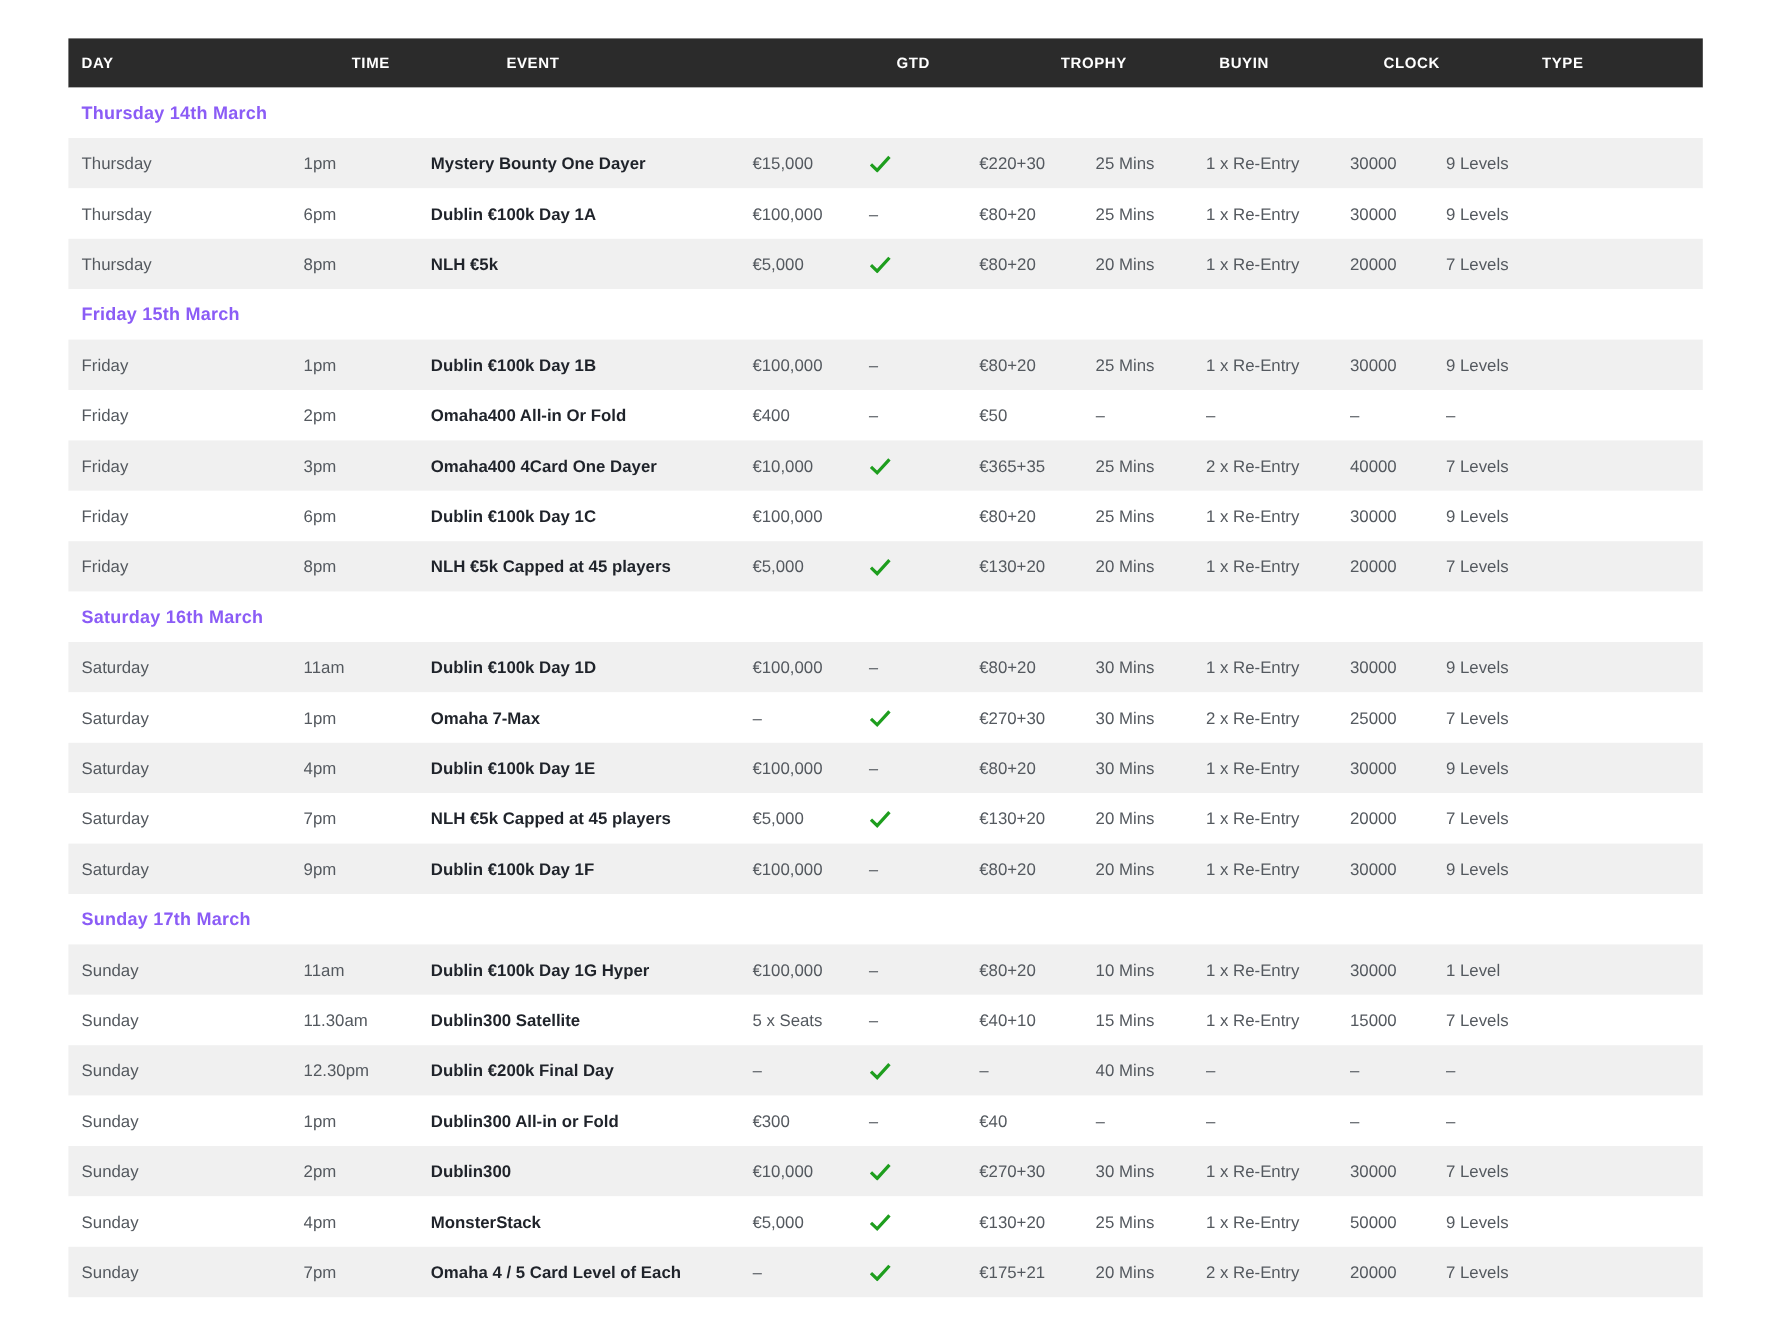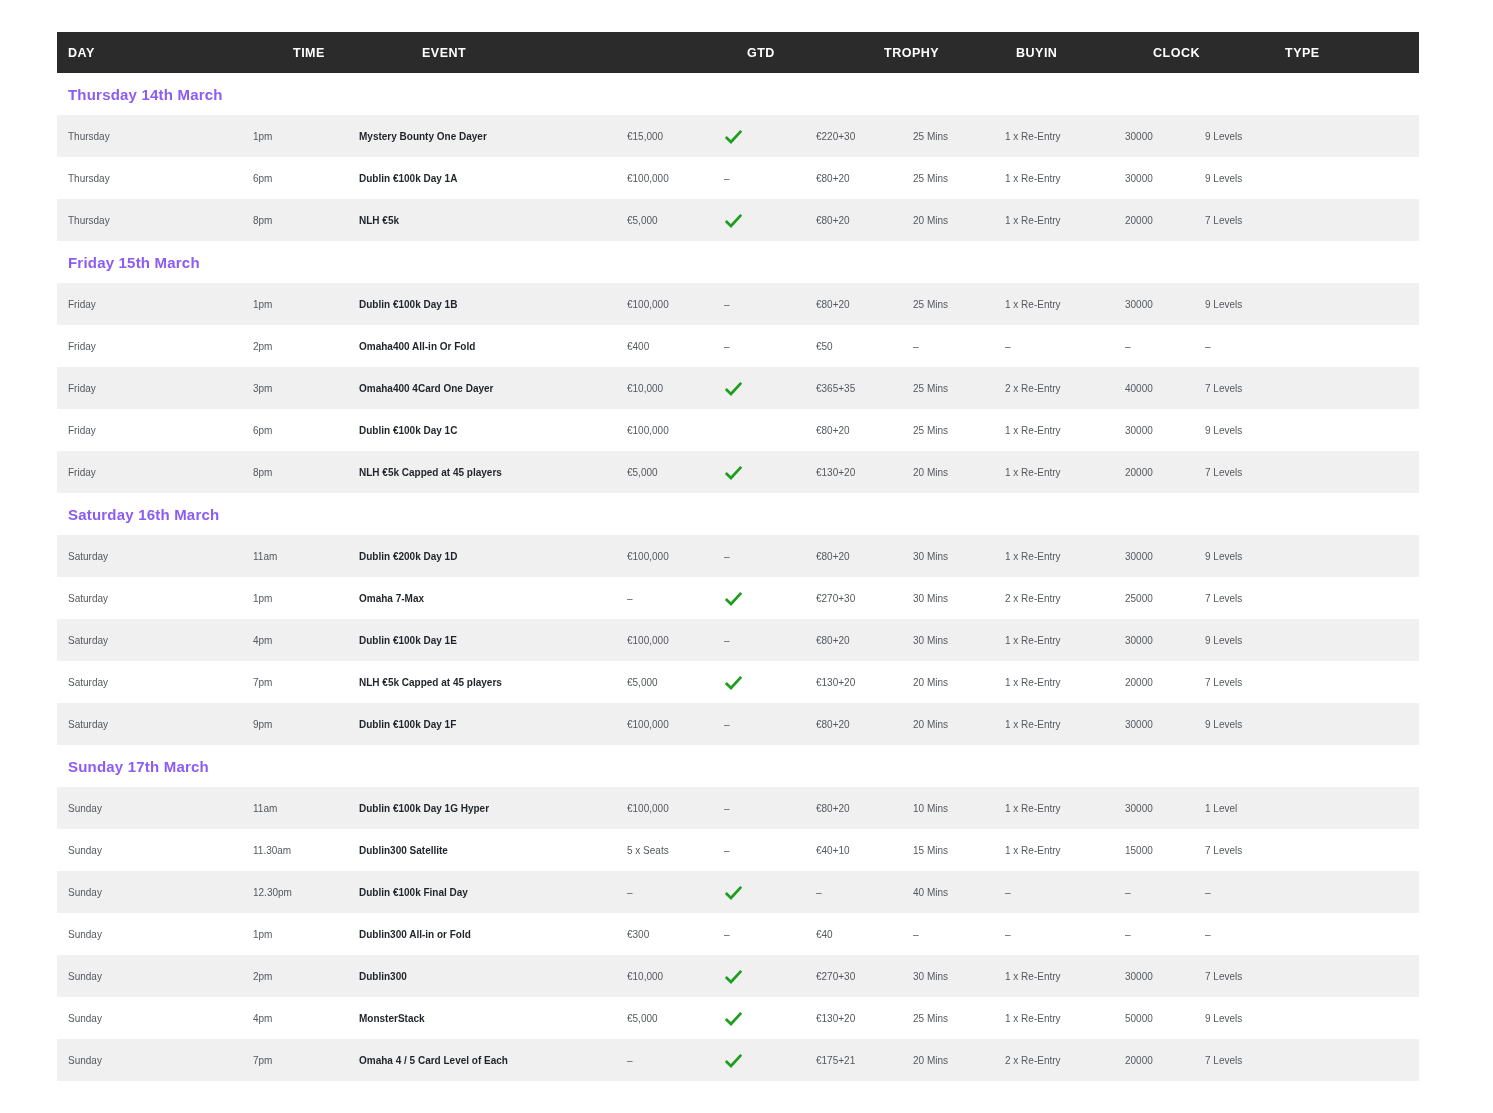--- a/index.html
+++ b/index.html
@@ -42,21 +42,21 @@
     background: #ffffff;
   }
   .section-title {
     font-size: 15px;
     font-weight: bold;
     color: #8b5cf6;
     letter-spacing: 0.2px;
   }
   .row {
     height: 42px;
-    font-size: 10px;
+    font-size: 14px;
     color: #54595f;
     background: #ffffff;
   }
   .row.alt { background: #f0f0f0; }
   .cell { white-space: nowrap; overflow: hidden; }
   .cell--event {
     font-weight: bold;
     color: #1f232a;
     margin-left: 17px;
   }
@@ -205,21 +205,21 @@
         <span class="cell cell--stack">20000</span>
         <span class="cell cell--reg_ends">7 Levels</span>
         <span class="cell cell--structure"></span>
       </div>
       <div class="section-row">
         <span class="section-title">Saturday 16th March</span>
       </div>
       <div class="row grid alt">
         <span class="cell cell--day">Saturday</span>
         <span class="cell cell--time">11am</span>
-        <span class="cell cell--event">Dublin €200k Day 1D</span>
+        <span class="cell cell--event">Dublin €100k Day 1D</span>
         <span class="cell cell--gtd">€100,000</span>
         <span class="cell cell--trophy">–</span>
         <span class="cell cell--buyin">€80+20</span>
         <span class="cell cell--clock">30 Mins</span>
         <span class="cell cell--type">1 x Re-Entry</span>
         <span class="cell cell--stack">30000</span>
         <span class="cell cell--reg_ends">9 Levels</span>
         <span class="cell cell--structure"></span>
       </div>
       <div class="row grid">
@@ -307,21 +307,21 @@
         <span class="cell cell--buyin">€40+10</span>
         <span class="cell cell--clock">15 Mins</span>
         <span class="cell cell--type">1 x Re-Entry</span>
         <span class="cell cell--stack">15000</span>
         <span class="cell cell--reg_ends">7 Levels</span>
         <span class="cell cell--structure"></span>
       </div>
       <div class="row grid alt">
         <span class="cell cell--day">Sunday</span>
         <span class="cell cell--time">12.30pm</span>
-        <span class="cell cell--event">Dublin €100k Final Day</span>
+        <span class="cell cell--event">Dublin €200k Final Day</span>
         <span class="cell cell--gtd">–</span>
         <span class="cell cell--trophy">
           <svg width="19" height="15" viewBox="0 0 19 15" aria-hidden="true">
             <path d="M1.8 8.0 L7.0 13.0 L17.2 1.8" fill="none" stroke="#1e9e1e" stroke-width="2.7"></path>
           </svg>
         </span>
         <span class="cell cell--buyin">–</span>
         <span class="cell cell--clock">40 Mins</span>
         <span class="cell cell--type">–</span>
         <span class="cell cell--stack">–</span>

